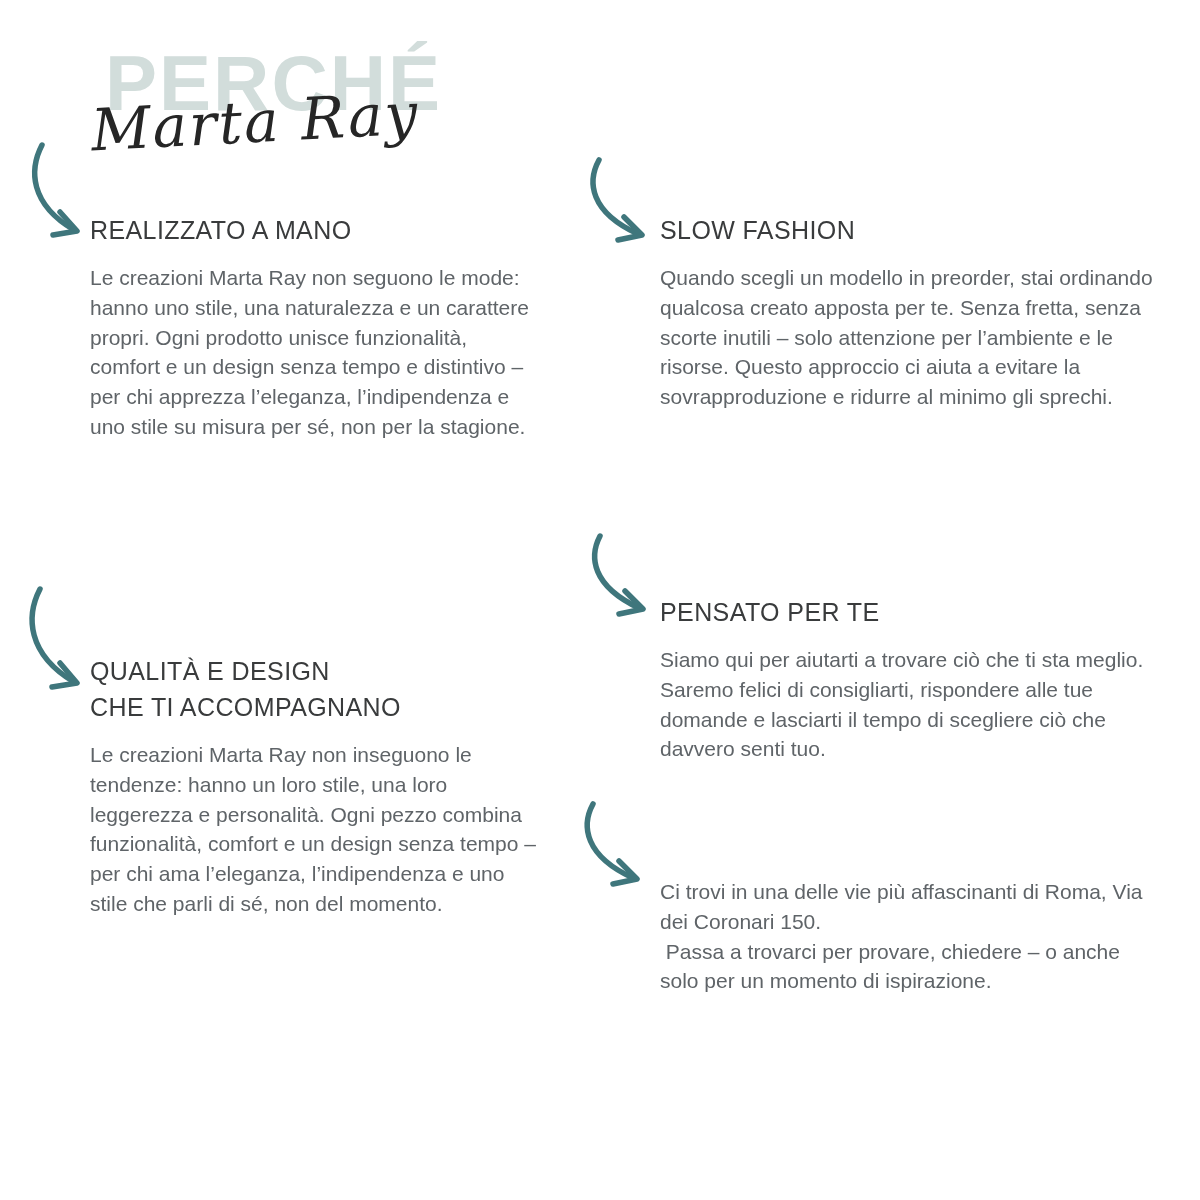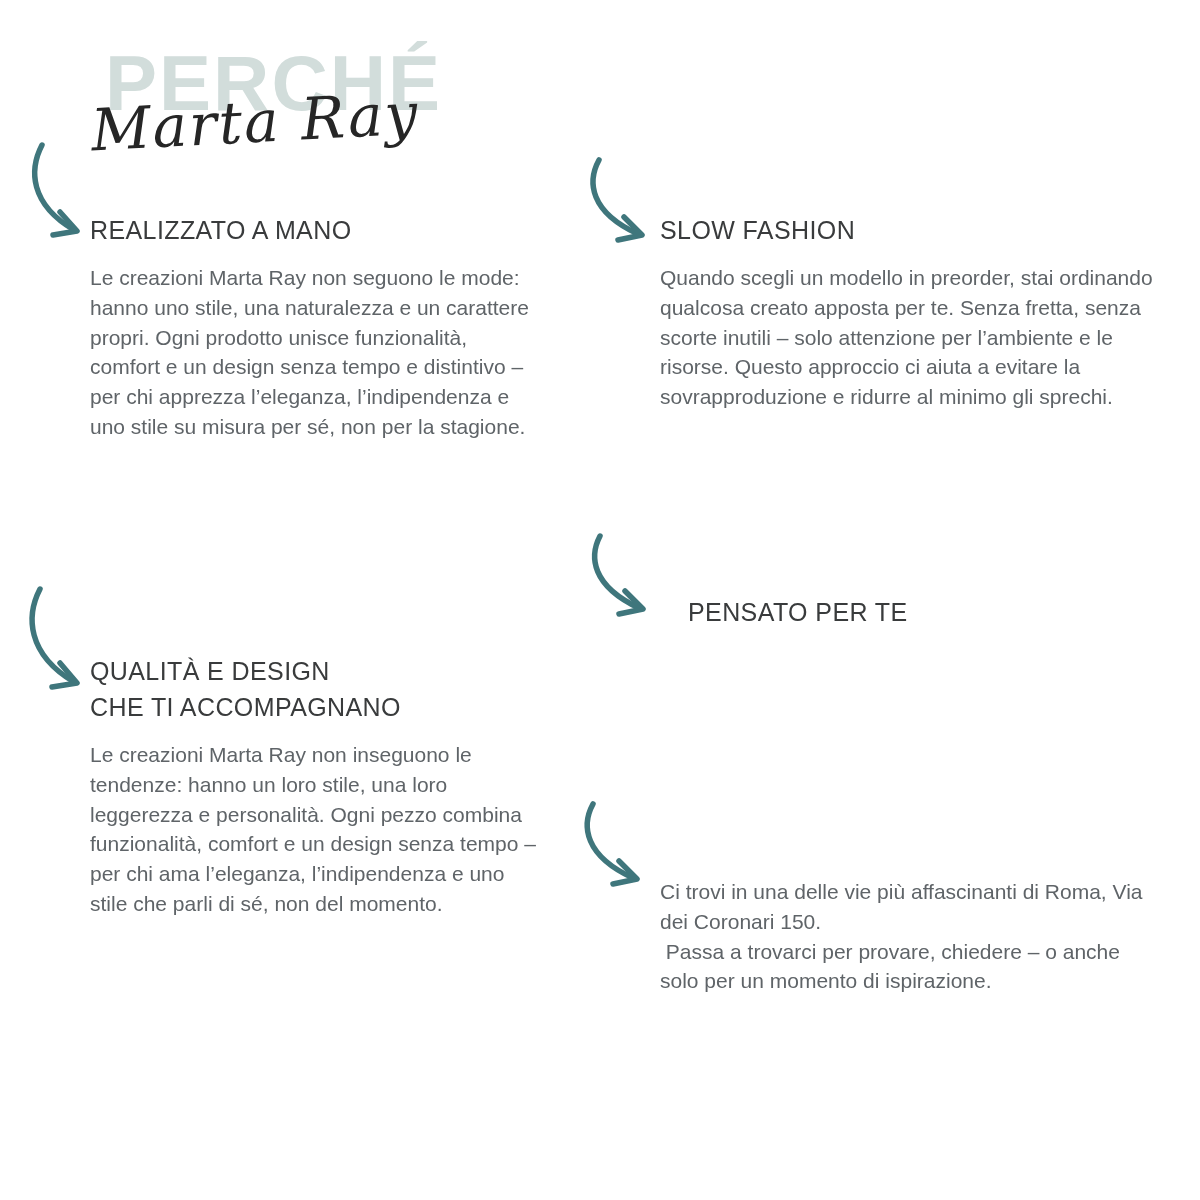--- a/index.html
+++ b/index.html
@@ -38,21 +38,21 @@
   }
   .section p{
     margin:15px 0 0 0;
     font-size:21px;font-weight:400;
     color:#5f6468;line-height:1.42;
     white-space:pre-wrap;
   }
   .sec-left-1{left:90px;top:212px;width:452px;}
   .sec-left-2{left:90px;top:653px;width:452px;}
   .sec-right-1{left:660px;top:212px;width:496px;}
-  .sec-right-2{left:660px;top:594px;width:496px;margin-left:28px;}
+  .sec-right-2{left:660px;top:594px;width:496px;}
   .sec-right-3{left:660px;top:862px;width:500px;}
   
   .arrow{position:absolute;pointer-events:none;}
   .arrow svg{display:block;}
   .arrow-1{left:26px;top:140px;}
   .arrow-2{left:22px;top:584px;}
   .arrow-3{left:584px;top:156px;}
   .arrow-4{left:586px;top:532px;}
   .arrow-5{left:578px;top:800px;}
 </style>
@@ -108,20 +108,21 @@
   </div>
 
   <div class="section sec-left-2">
     <h2>QUALITÀ E DESIGN
 CHE TI ACCOMPAGNANO</h2>
     <p>Le creazioni Marta Ray non inseguono le tendenze: hanno un loro stile, una loro leggerezza e personalità. Ogni pezzo combina funzionalità, comfort e un design senza tempo – per chi ama l’eleganza, l’indipendenza e uno stile che parli di sé, non del momento.</p>
   </div>
 
   <div class="section sec-right-2">
     <h2>PENSATO PER TE</h2>
+    <p>Siamo qui per aiutarti a trovare ciò che ti sta meglio. Saremo felici di consigliarti, rispondere alle tue domande e lasciarti il tempo di scegliere ciò che davvero senti tuo.</p>
   </div>
 
   <div class="section sec-right-3">
     <p>Ci trovi in una delle vie più affascinanti di Roma, Via dei Coronari 150.
  Passa a trovarci per provare, chiedere – o anche solo per un momento di ispirazione.</p>
   </div>
 
 </div>
 
 </body></html>

